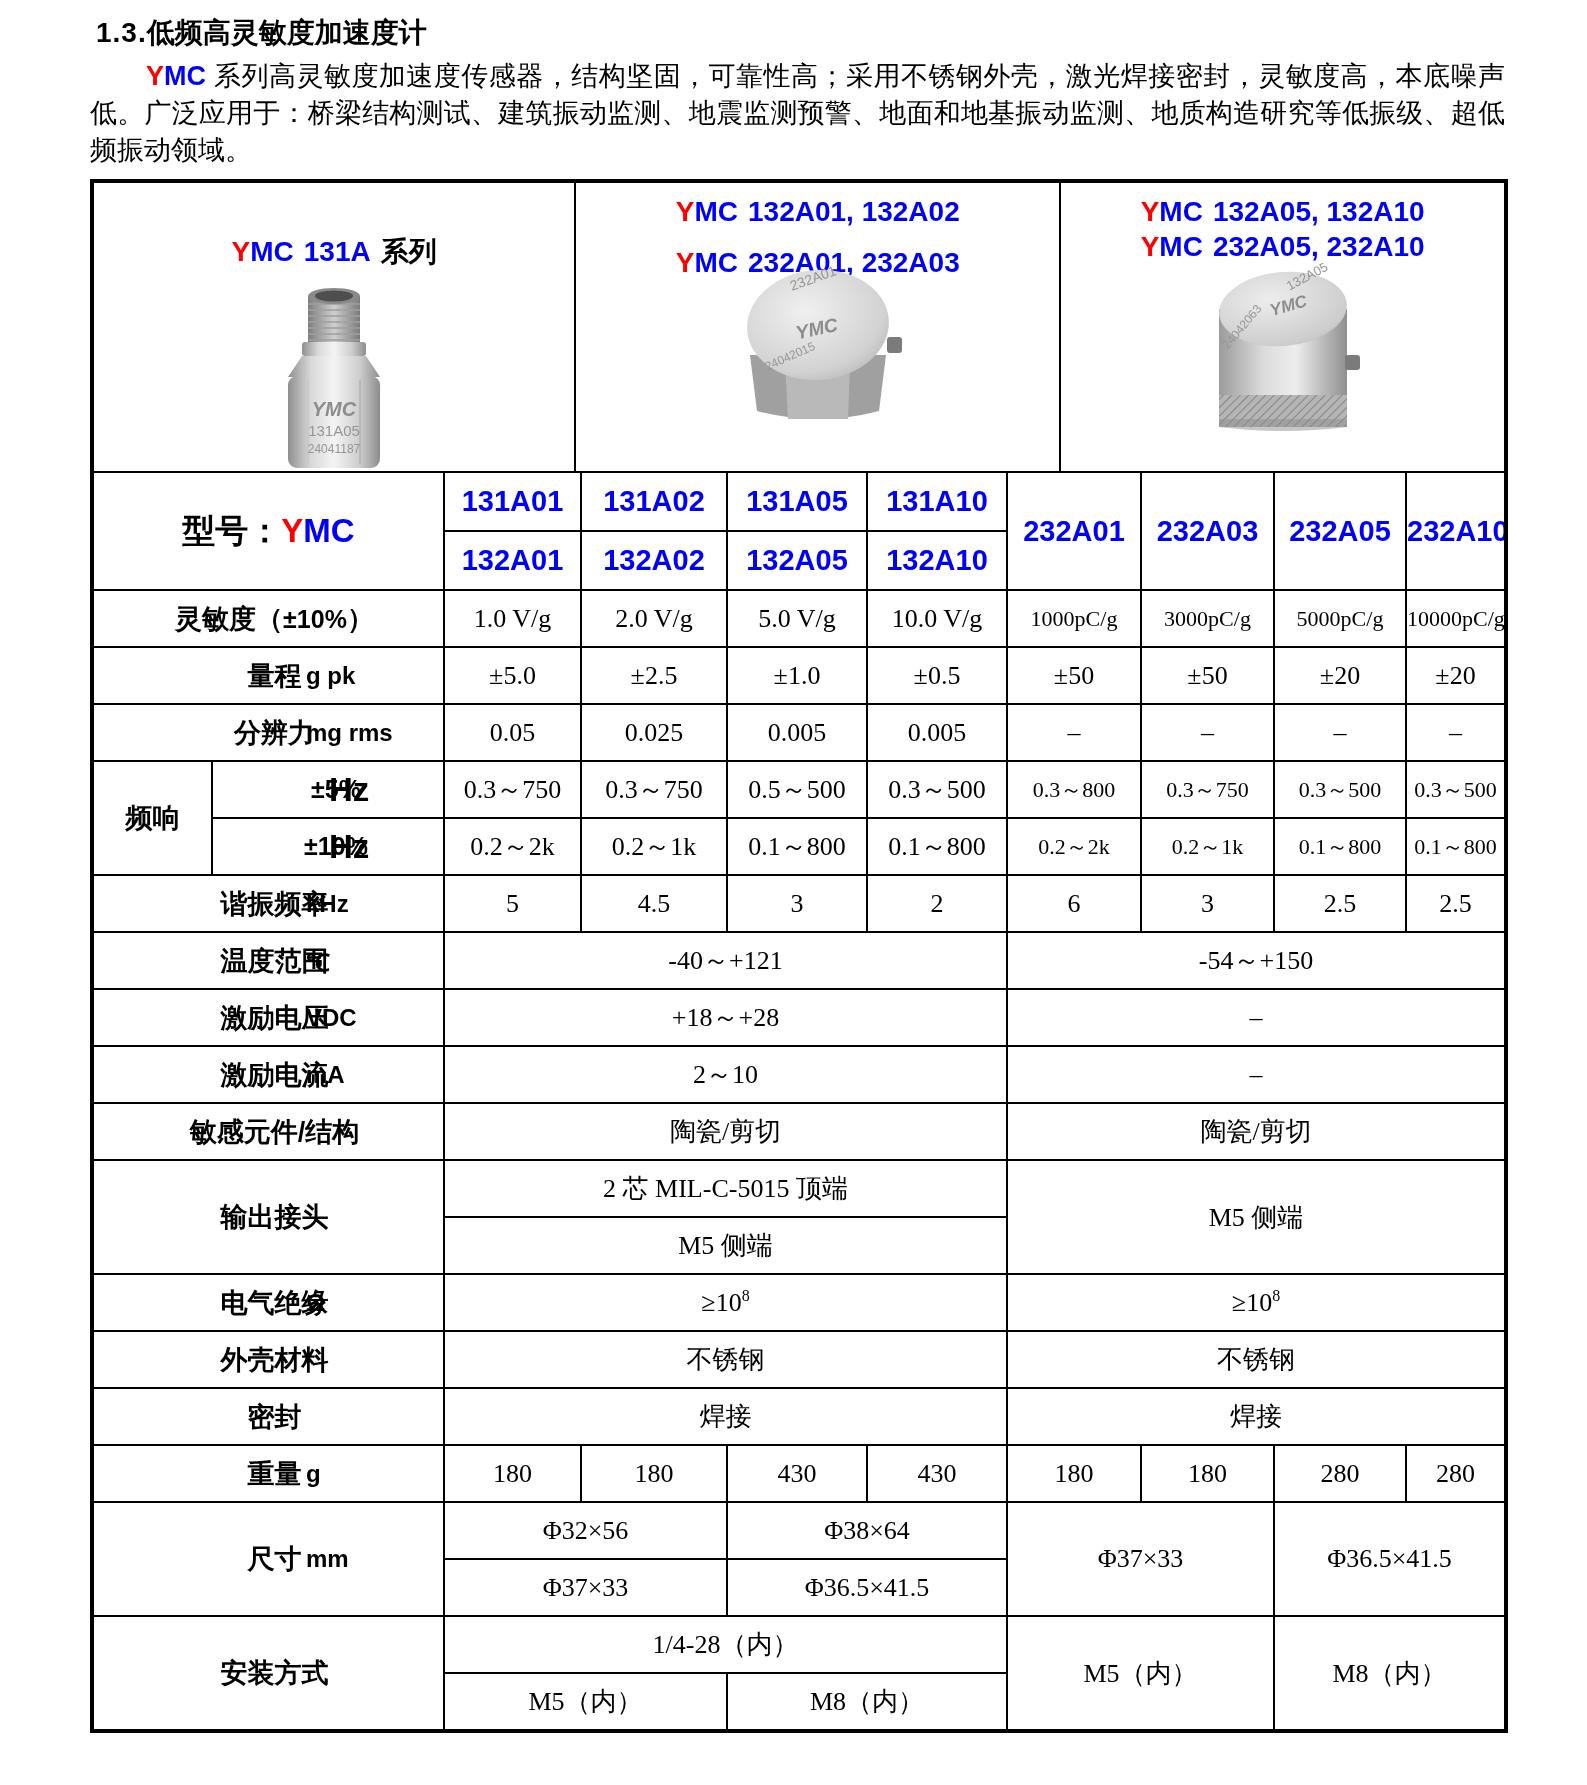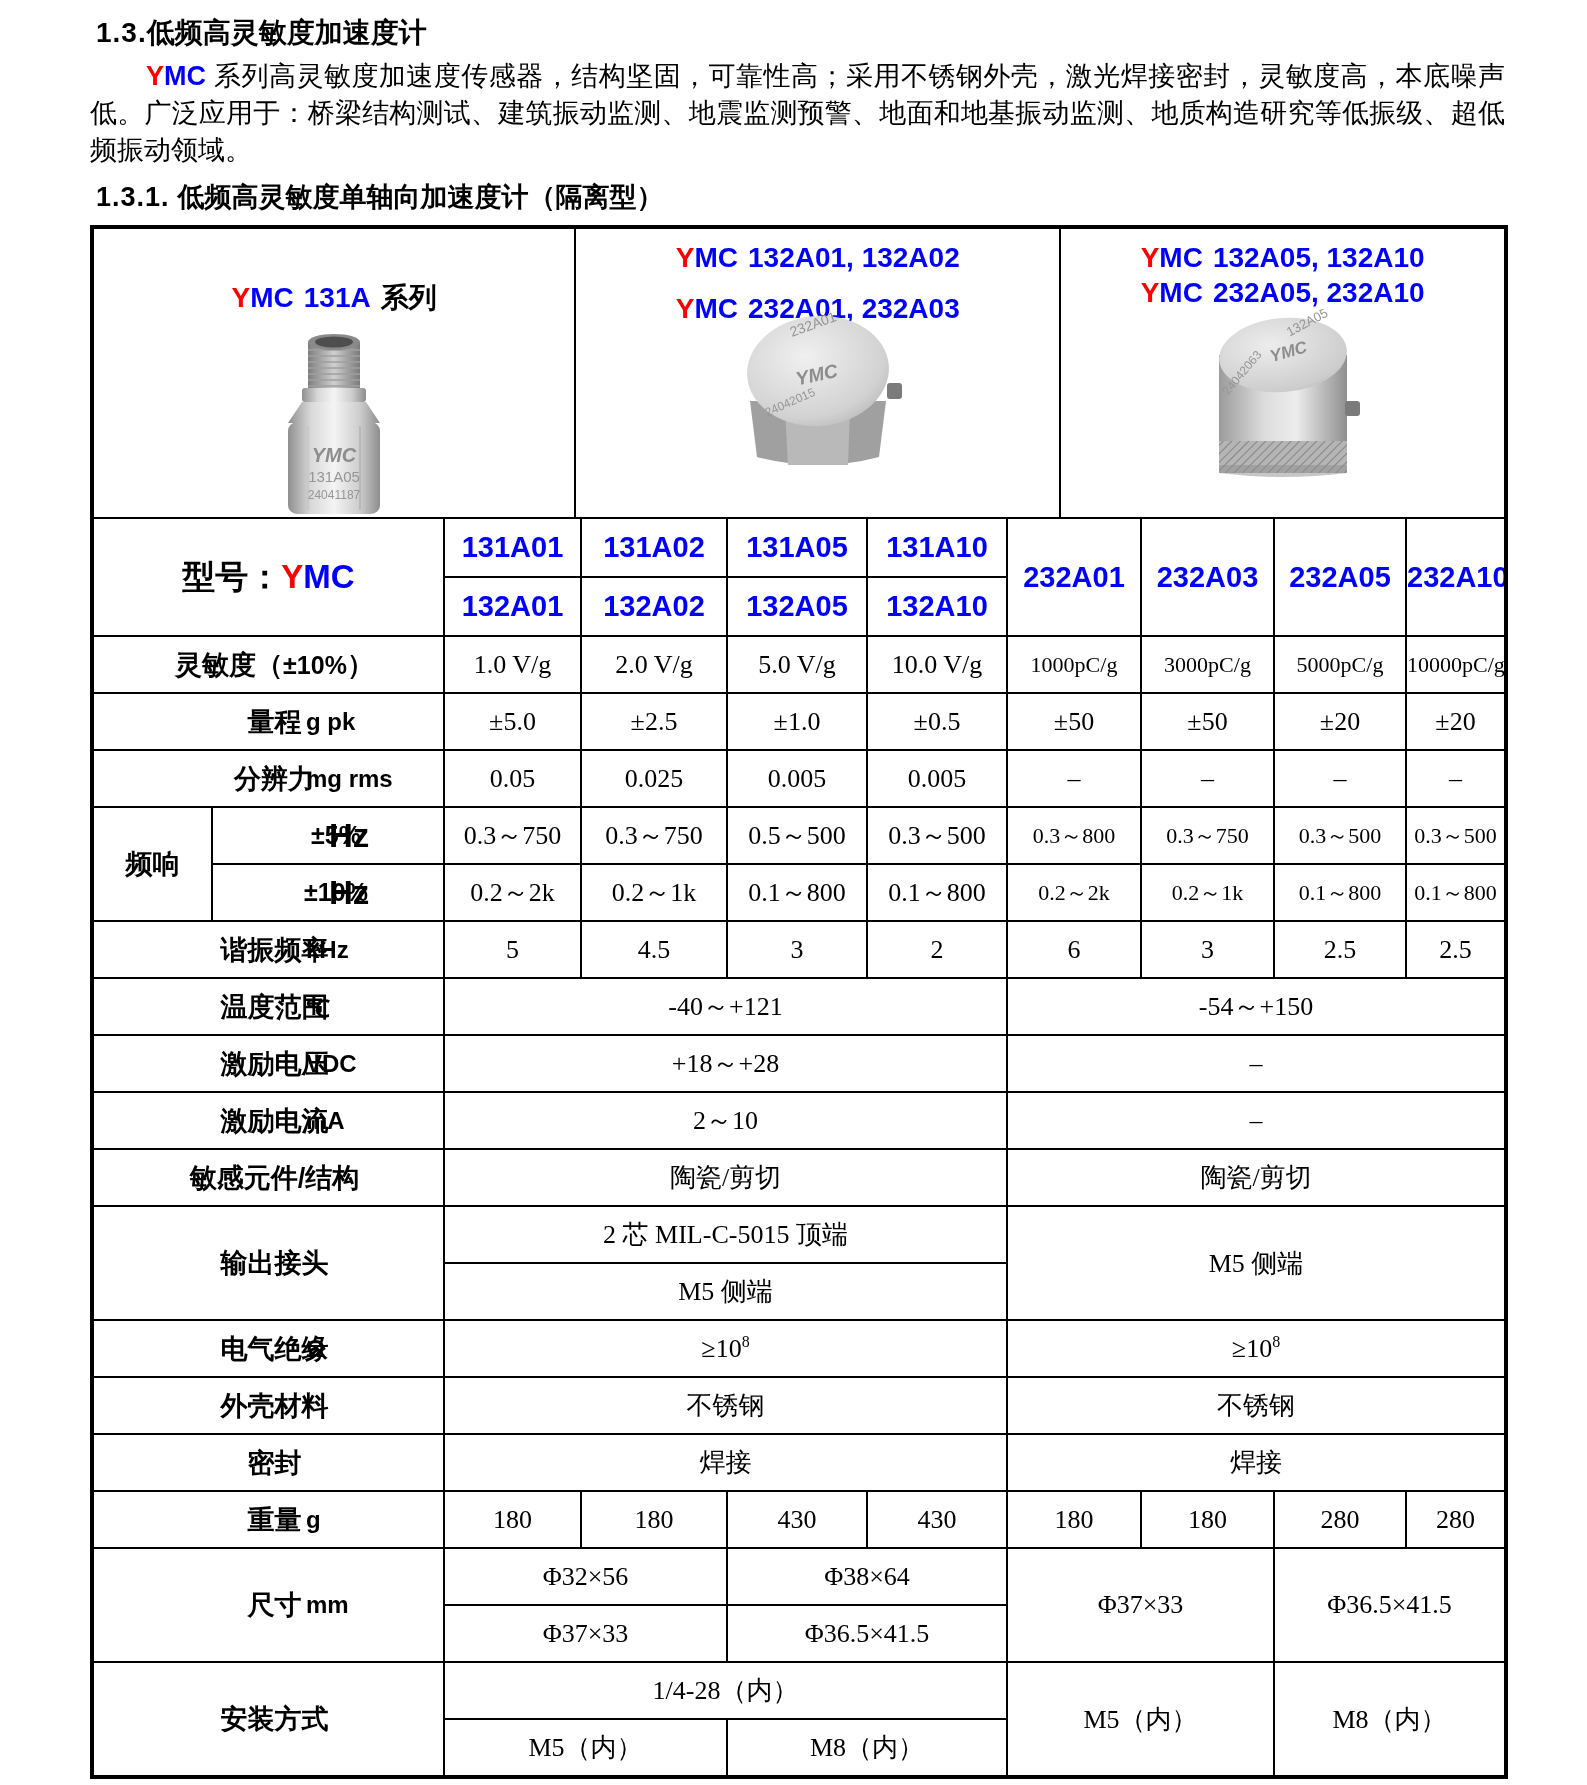--- a/index.html
+++ b/index.html
@@ -64,23 +64,20 @@
 <body>
 
 <div class="page">
 
   <div class="h-sec">
     <span class="num">1.3.</span><span>低频高灵敏度加速度计</span>
   </div>
 
   <p class="intro"><span class="brand-y">Y</span><span class="brand-mc">MC</span><span> 系列高灵敏度加速度传感器，结构坚固，可靠性高；采用不锈钢外壳，激光焊接密封，灵敏度高，本底噪声低。广泛应用于：桥梁结构测试、建筑振动监测、地震监测预警、地面和地基振动监测、地质构造研究等低振级、超低频振动领域。</span></p>
 
-  <div class="h-sub">
-    <span class="num">1.3.1.</span><span>低频高灵敏度单轴向加速度计（隔离型）</span>
-  </div>
 
   <table class="spec">
     <colgroup>
       <col style="width:120px">
         <col style="width:232px">
       <col style="width:137px">
         <col style="width:146px">
         <col style="width:140px">
         <col style="width:140px">
       <col style="width:134px">

